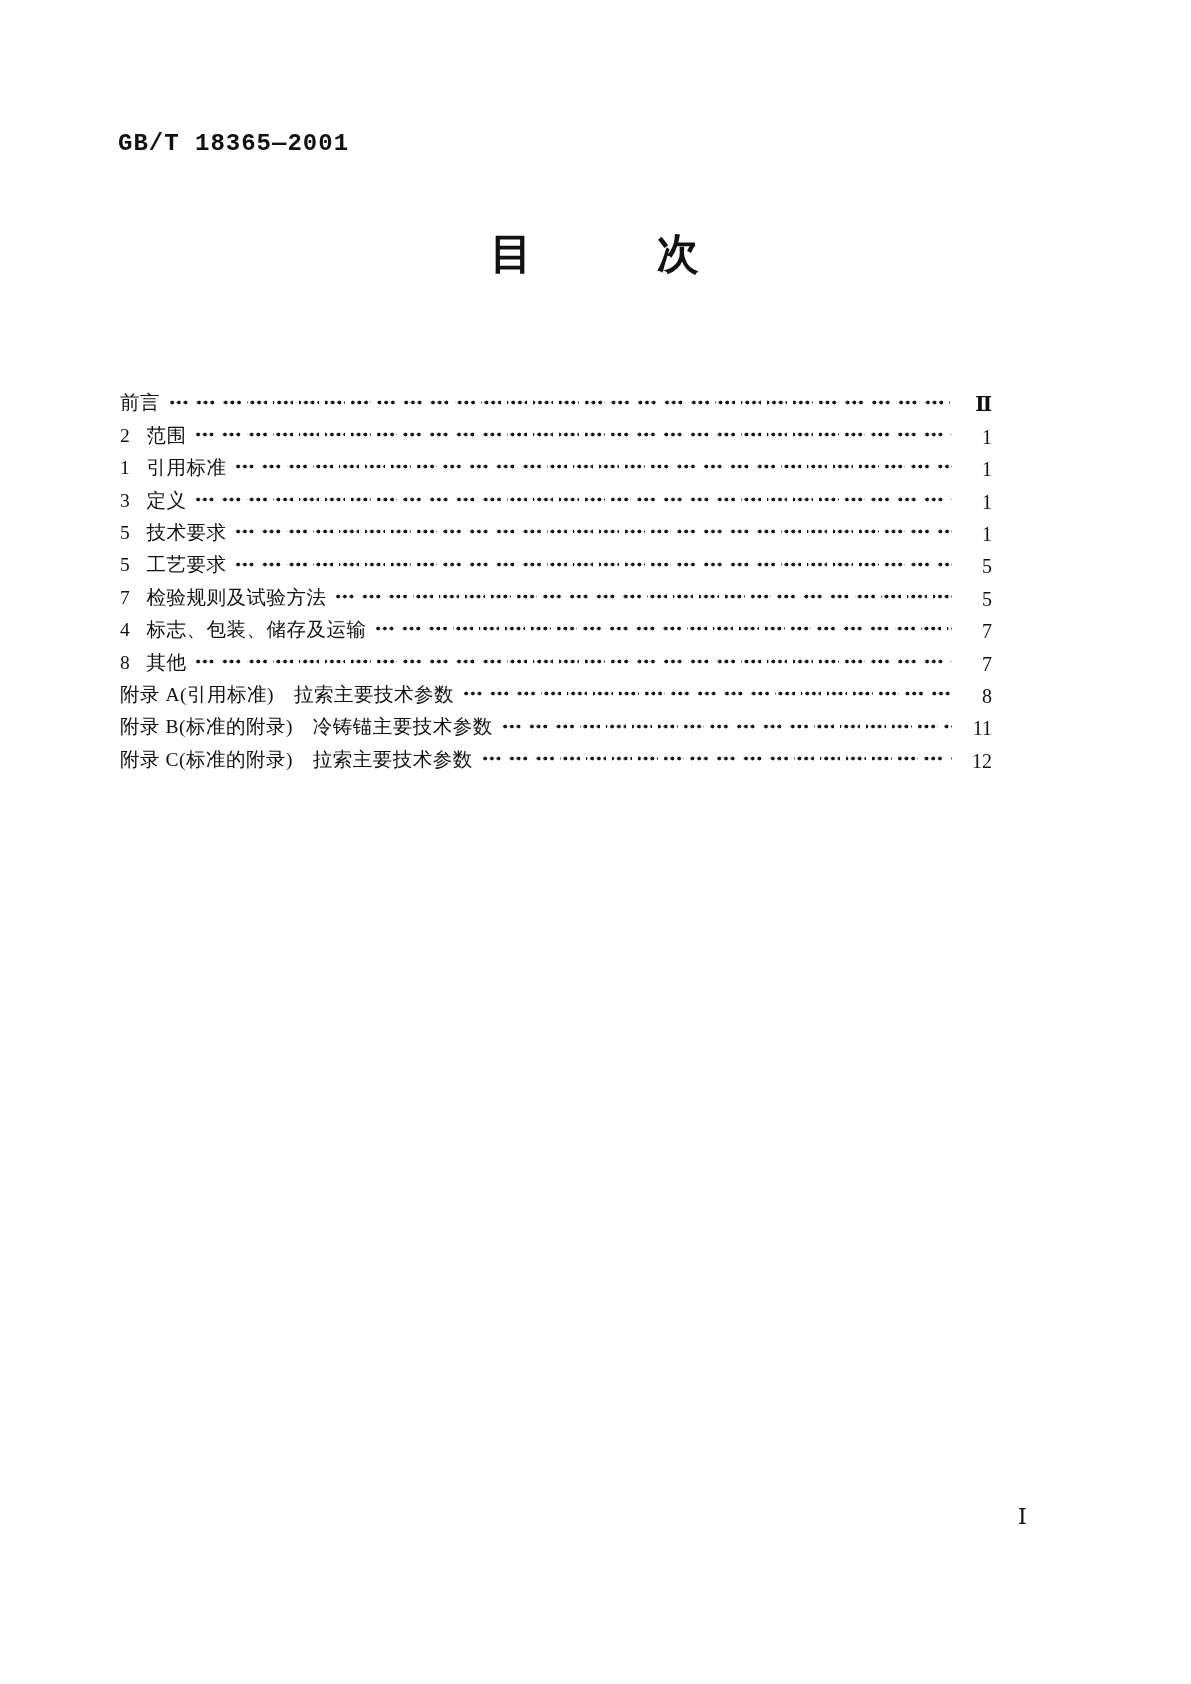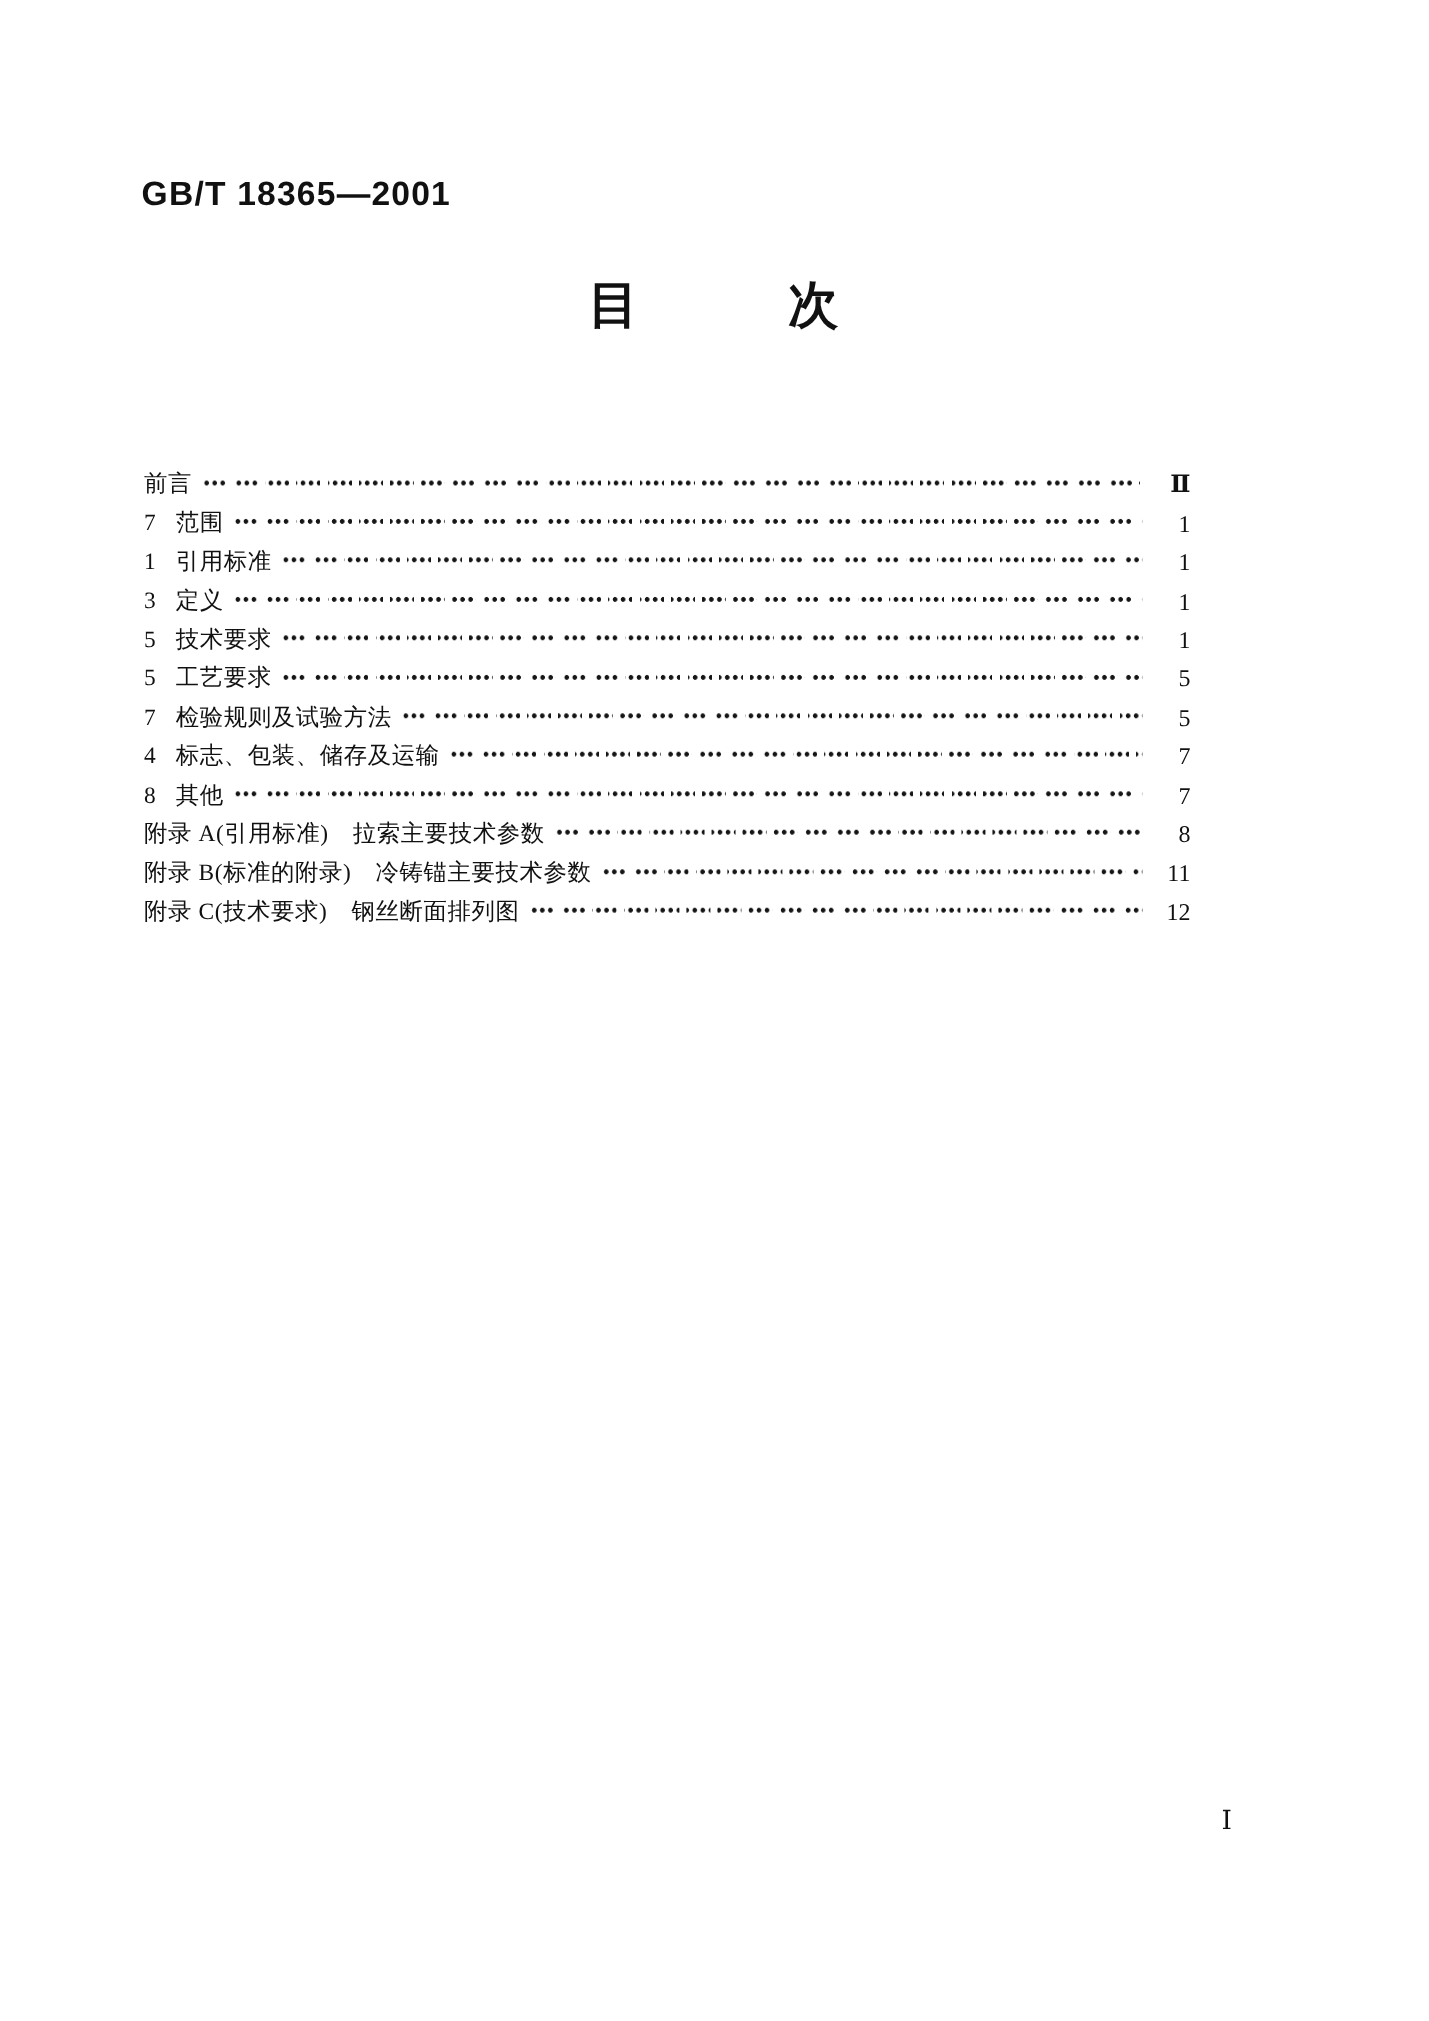--- a/index.html
+++ b/index.html
@@ -11,24 +11,24 @@
     width: 1191px;
     height: 1684px;
     position: relative;
     font-family: "Liberation Serif", "DejaVu Serif", serif;
     color: #111111;
     overflow: hidden;
   }
   .doc-header {
     position: absolute;
     left: 118px;
-    top: 146px;
-    font-family: Liberation Sans, sans-serif;
+    top: 130px;
+    font-family: Liberation Mono, monospace;
     font-weight: bold;
-    font-size: 28px;
+    font-size: 24px;
     letter-spacing: 1px;
     white-space: pre;
   }
   .doc-title {
     position: absolute;
     left: 0;
     top: 226px;
     width: 100%;
     text-align: center;
     font-size: 42px;
@@ -91,21 +91,21 @@
 
 <div class="toc">
 
   <div class="toc-row front-matter">
     <span class="toc-label">前言</span>
     <span class="toc-leader"></span>
     <span class="toc-page">Ⅱ</span>
   </div>
 
   <div class="toc-row">
-    <span class="toc-label">7   范围</span>
+    <span class="toc-label">2   范围</span>
     <span class="toc-leader"></span>
     <span class="toc-page">1</span>
   </div>
 
   <div class="toc-row">
     <span class="toc-label">1   引用标准</span>
     <span class="toc-leader"></span>
     <span class="toc-page">1</span>
   </div>
 
@@ -151,20 +151,20 @@
     <span class="toc-page">8</span>
   </div>
 
   <div class="toc-row">
     <span class="toc-label">附录 B(标准的附录)　冷铸锚主要技术参数</span>
     <span class="toc-leader"></span>
     <span class="toc-page">11</span>
   </div>
 
   <div class="toc-row">
-    <span class="toc-label">附录 C(技术要求)　钢丝断面排列图</span>
+    <span class="toc-label">附录 C(标准的附录)　拉索主要技术参数</span>
     <span class="toc-leader"></span>
     <span class="toc-page">12</span>
   </div>
 
 </div>
 
 <div class="page-folio">Ⅰ</div>
 
 </body></html>

